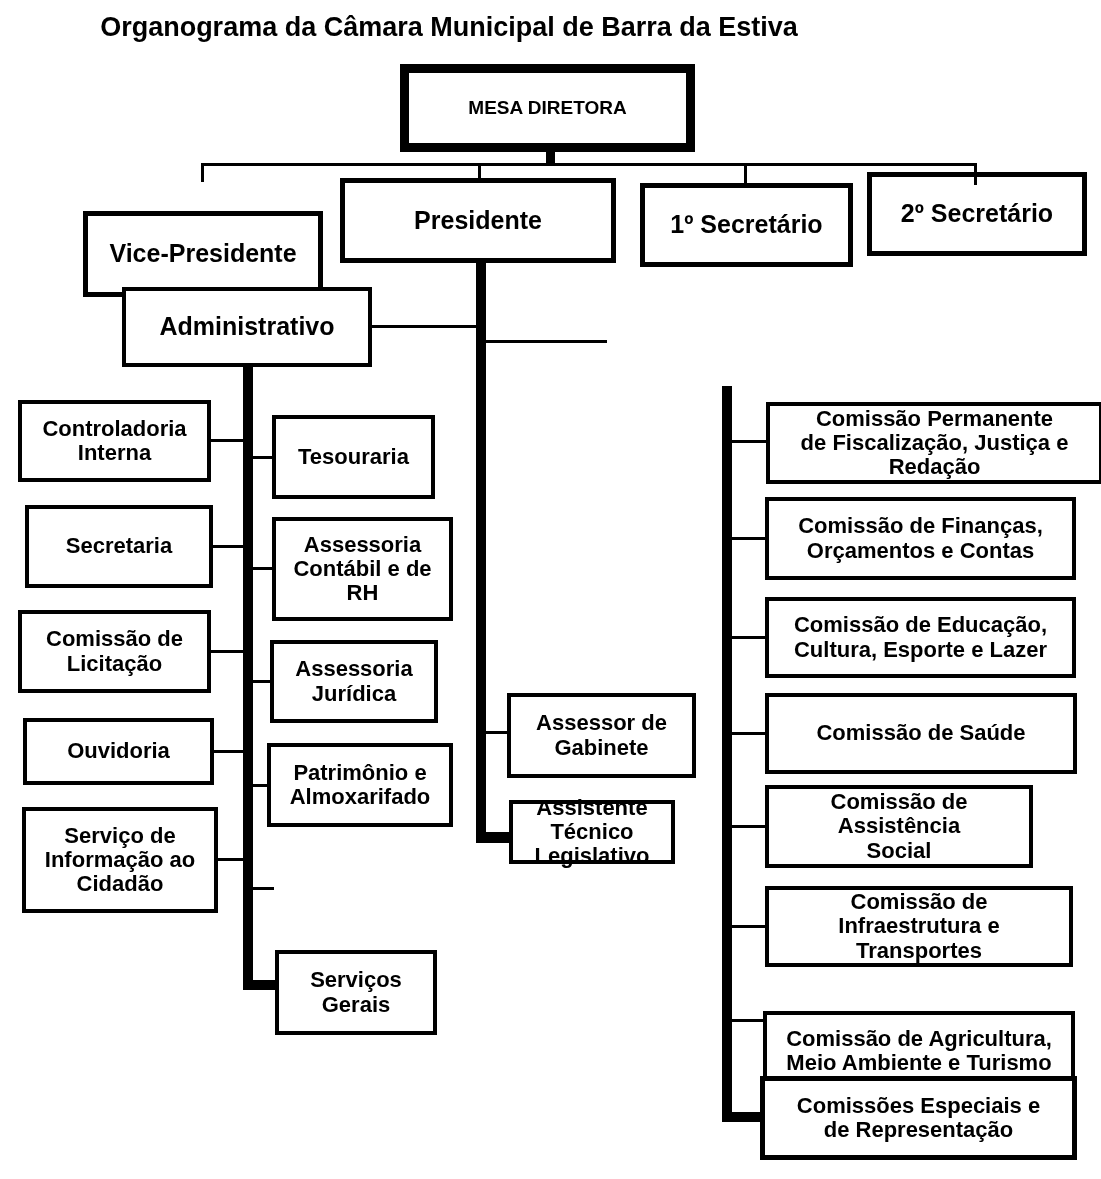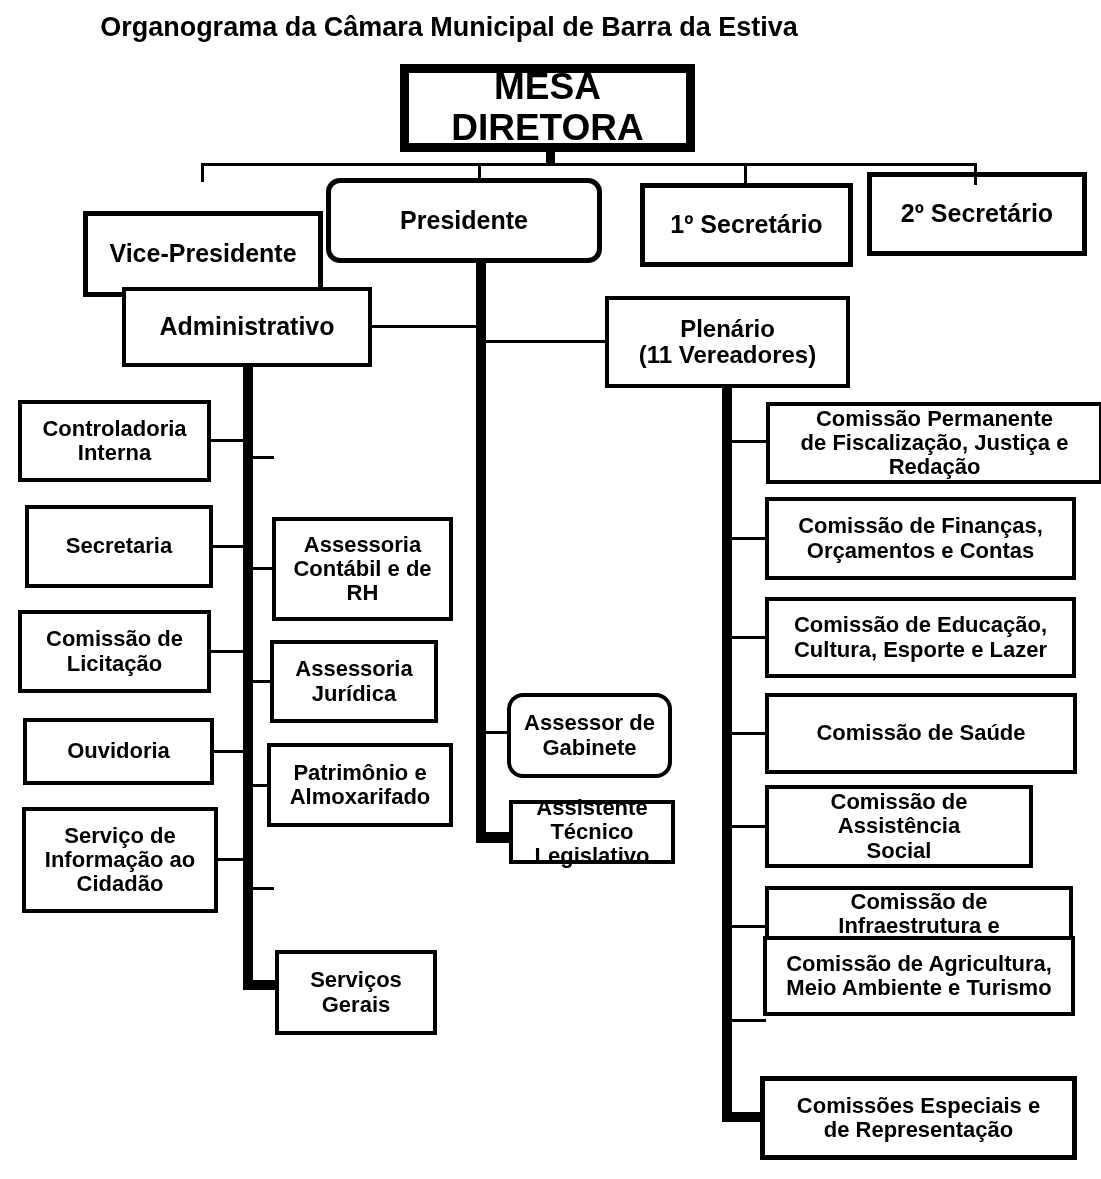--- a/index.html
+++ b/index.html
@@ -19,83 +19,82 @@
   .node{
     position:absolute;box-sizing:border-box;
     background:#ffffff;border:4px solid #000000;
     display:flex;align-items:center;justify-content:center;
     text-align:center;font-weight:bold;
     white-space:pre-line;line-height:1.1;
     font-size:22px;
   }
   .b9{border-width:9px;}
   .b5{border-width:5px;}
-  .f29{font-size:37px;}
+  .f29{font-size:19px;}
   .f25{font-size:25px;}
   .f24{font-size:24px;}
   .ln{position:absolute;background:#000000;}
 </style>
 </head>
 <body>
 
 <div id="canvas">
 
   <div class="title">Organograma da Câmara Municipal de Barra da Estiva</div>
 
   <div class="node b9 f29" style="left:400px;top:64px;width:295px;height:88px;">MESA DIRETORA</div>
 
   <div class="node b5 f25" style="left:83px;top:180px;width:240px;height:86px;margin-top:31px;">Vice-Presidente</div>
-  <div class="node b5 f25" style="left:326px;top:178px;width:276px;height:85px;border-radius:14px;">Presidente</div>
+  <div class="node b5 f25" style="left:340px;top:178px;width:276px;height:85px;">Presidente</div>
   <div class="node b5 f25" style="left:640px;top:183px;width:213px;height:84px;">1º Secretário</div>
   <div class="node b5 f25" style="left:867px;top:172px;width:220px;height:84px;">2º Secretário</div>
 
   <div class="node f25" style="left:122px;top:287px;width:250px;height:80px;">Administrativo</div>
-  <div class="node f24" style="left:605px;top:296px;width:245px;height:92px;">Plenário
-(11 Vereadores)</div>
 
   <div class="node" style="left:25px;top:505px;width:188px;height:83px;">Secretaria</div>
   <div class="node" style="left:18px;top:400px;width:193px;height:82px;">Controladoria
 Interna</div>
   <div class="node" style="left:18px;top:610px;width:193px;height:83px;">Comissão de
 Licitação</div>
   <div class="node" style="left:23px;top:718px;width:191px;height:67px;">Ouvidoria</div>
   <div class="node" style="left:22px;top:807px;width:196px;height:106px;">Serviço de
 Informação ao
 Cidadão</div>
 
+  <div class="node" style="left:272px;top:415px;width:163px;height:84px;">Tesouraria</div>
   <div class="node" style="left:272px;top:517px;width:181px;height:104px;">Assessoria
 Contábil e de
 RH</div>
   <div class="node" style="left:270px;top:640px;width:168px;height:83px;">Assessoria
 Jurídica</div>
   <div class="node" style="left:267px;top:743px;width:186px;height:84px;">Patrimônio e
 Almoxarifado</div>
   <div class="node" style="left:275px;top:950px;width:162px;height:85px;">Serviços
 Gerais</div>
 
-  <div class="node" style="left:507px;top:693px;width:165px;height:85px;border-radius:16px;">Assessor de
+  <div class="node" style="left:507px;top:693px;width:189px;height:85px;">Assessor de
 Gabinete</div>
   <div class="node" style="left:509px;top:800px;width:166px;height:64px;">Assistente
 Técnico
 Legislativo</div>
 
   <div class="node" style="left:766px;top:402px;width:337px;height:82px;">Comissão Permanente
 de Fiscalização, Justiça e
 Redação</div>
   <div class="node" style="left:765px;top:497px;width:311px;height:83px;">Comissão de Finanças,
 Orçamentos e Contas</div>
   <div class="node" style="left:765px;top:597px;width:311px;height:81px;">Comissão de Educação,
 Cultura, Esporte e Lazer</div>
   <div class="node" style="left:765px;top:693px;width:312px;height:81px;">Comissão de Saúde</div>
   <div class="node" style="left:765px;top:785px;width:268px;height:83px;">Comissão de Assistência
 Social</div>
   <div class="node" style="left:765px;top:886px;width:308px;height:81px;">Comissão de
 Infraestrutura e
 Transportes</div>
-  <div class="node" style="left:763px;top:936px;width:312px;height:80px;">Comissão de Agricultura,
+  <div class="node" style="left:763px;top:1011px;width:312px;height:80px;">Comissão de Agricultura,
 Meio Ambiente e Turismo</div>
   <div class="node b5" style="left:760px;top:1076px;width:317px;height:84px;">Comissões Especiais e
 de Representação</div>
 
   <div class="ln" style="left:546px;top:150px;width:9px;height:15px;"></div>
   <div class="ln" style="left:201px;top:163px;width:776px;height:3px;"></div>
   <div class="ln" style="left:201px;top:163px;width:3px;height:19px;"></div>
   <div class="ln" style="left:478px;top:163px;width:3px;height:17px;"></div>
   <div class="ln" style="left:744px;top:163px;width:3px;height:22px;"></div>
   <div class="ln" style="left:974px;top:163px;width:3px;height:22px;"></div>

